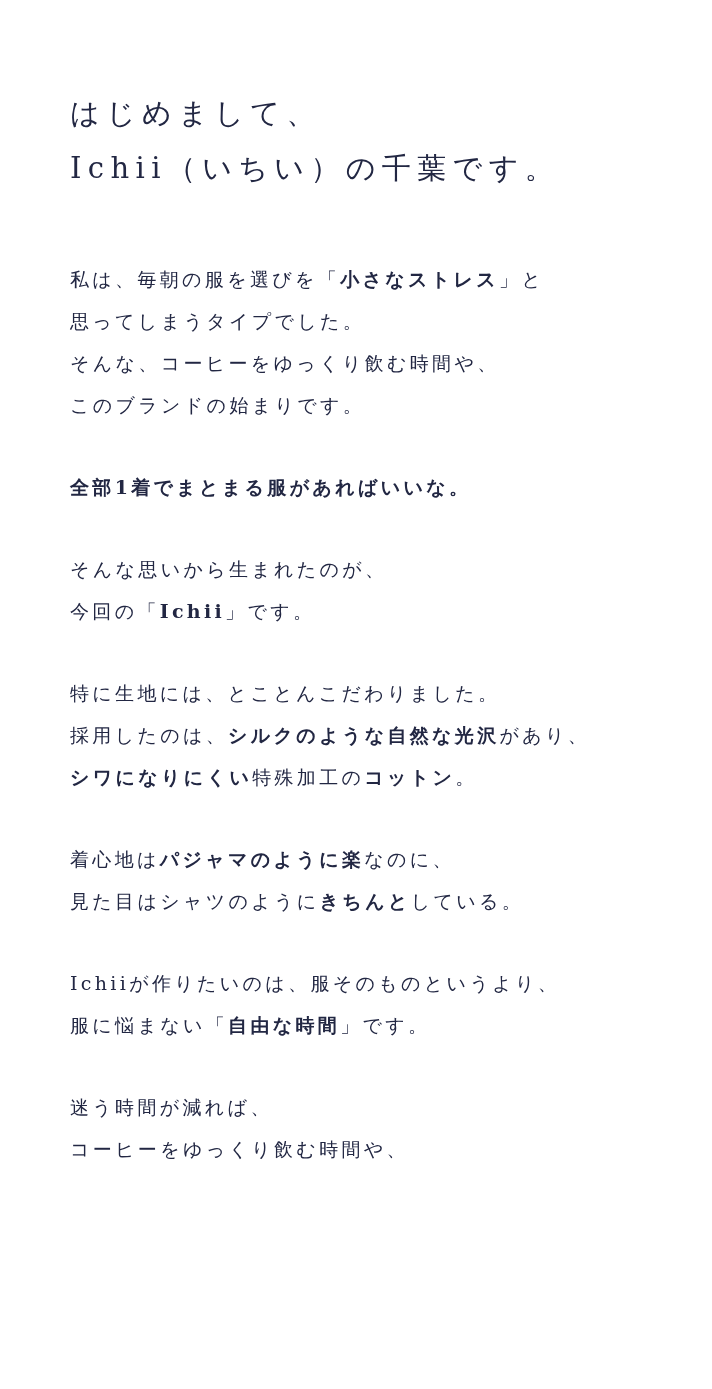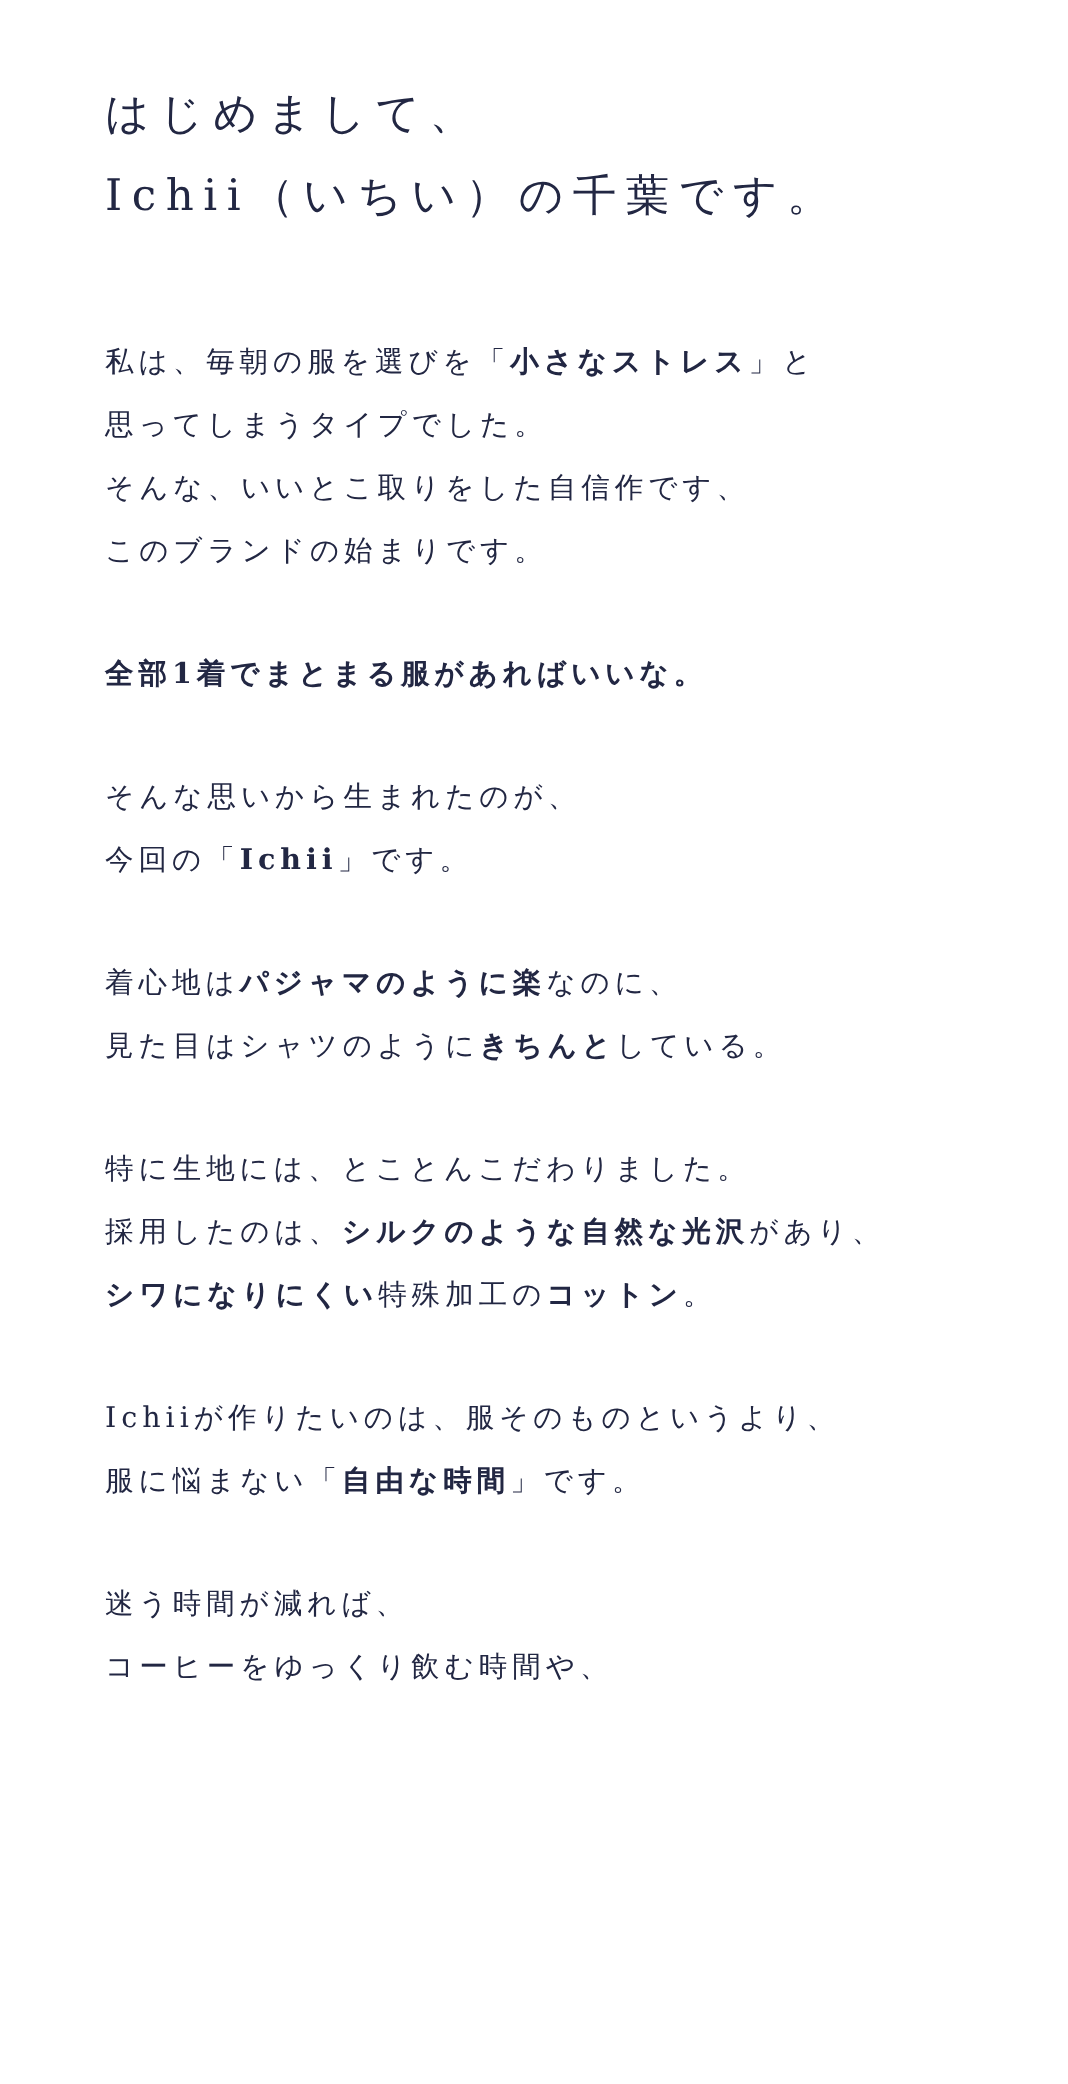--- a/index.html
+++ b/index.html
@@ -5,21 +5,21 @@
   html, body {
     margin: 0;
     padding: 0;
     background: #ffffff;
   }
   .page {
     box-sizing: border-box;
     width: 712px;
     min-height: 1389px;
     background: #ffffff;
-    padding: 48px 18px 35px 70px;
+    padding: 86px 18px 35px 70px;
     font-family: "DejaVu Serif", "Liberation Serif", serif;
     color: #222743;
     overflow: hidden;
   }
   .heading {
     font-size: 29px;
     font-weight: 400;
     line-height: 55px;
     letter-spacing: 0.22em;
     margin: 0 0 62px 0;
@@ -51,38 +51,38 @@
 
 <div class="page">
   <h1 class="heading">
     <span class="hline">はじめまして、</span>
     <span class="hline">Ichii（いちい）の千葉です。</span>
   </h1>
   <div class="paragraphs">
       <p>
         <span class="line"><span>私は、毎朝の服を選びを「</span><b>小さなストレス</b><span>」と</span></span>
         <span class="line"><span>思ってしまうタイプでした。</span></span>
-        <span class="line"><span>そんな、いいとこ取りをした自信作です、</span></span>
+        <span class="line"><span>そんな、コーヒーをゆっくり飲む時間や、</span></span>
         <span class="line"><span>このブランドの始まりです。</span></span>
       </p>
       <p>
         <span class="line"><b>全部1着でまとまる服があればいいな。</b></span>
       </p>
       <p>
         <span class="line"><span>そんな思いから生まれたのが、</span></span>
         <span class="line"><span>今回の「</span><b>Ichii</b><span>」です。</span></span>
       </p>
       <p>
-        <span class="line"><span>着心地は</span><b>パジャマのように楽</b><span>なのに、</span></span>
-        <span class="line"><span>見た目はシャツのように</span><b>きちんと</b><span>している。</span></span>
-      </p>
-      <p>
         <span class="line"><span>特に生地には、とことんこだわりました。</span></span>
         <span class="line"><span>採用したのは、</span><b>シルクのような自然な光沢</b><span>があり、</span></span>
         <span class="line"><b>シワになりにくい</b><span>特殊加工の</span><b>コットン</b><span>。</span></span>
+      </p>
+      <p>
+        <span class="line"><span>着心地は</span><b>パジャマのように楽</b><span>なのに、</span></span>
+        <span class="line"><span>見た目はシャツのように</span><b>きちんと</b><span>している。</span></span>
       </p>
       <p>
         <span class="line"><span>Ichiiが作りたいのは、服そのものというより、</span></span>
         <span class="line"><span>服に悩まない「</span><b>自由な時間</b><span>」です。</span></span>
       </p>
       <p>
         <span class="line"><span>迷う時間が減れば、</span></span>
         <span class="line"><span>コーヒーをゆっくり飲む時間や、</span></span>
       </p>
     </div>

